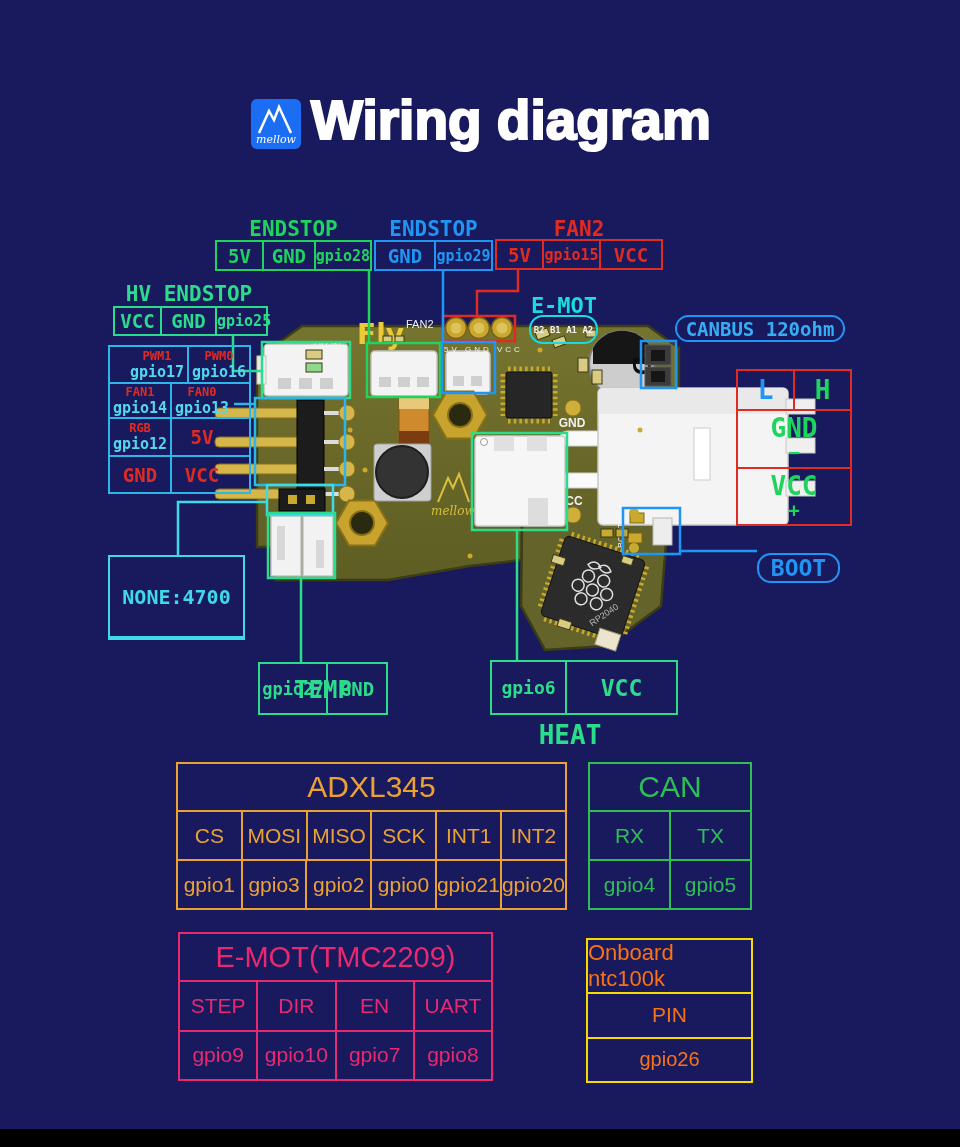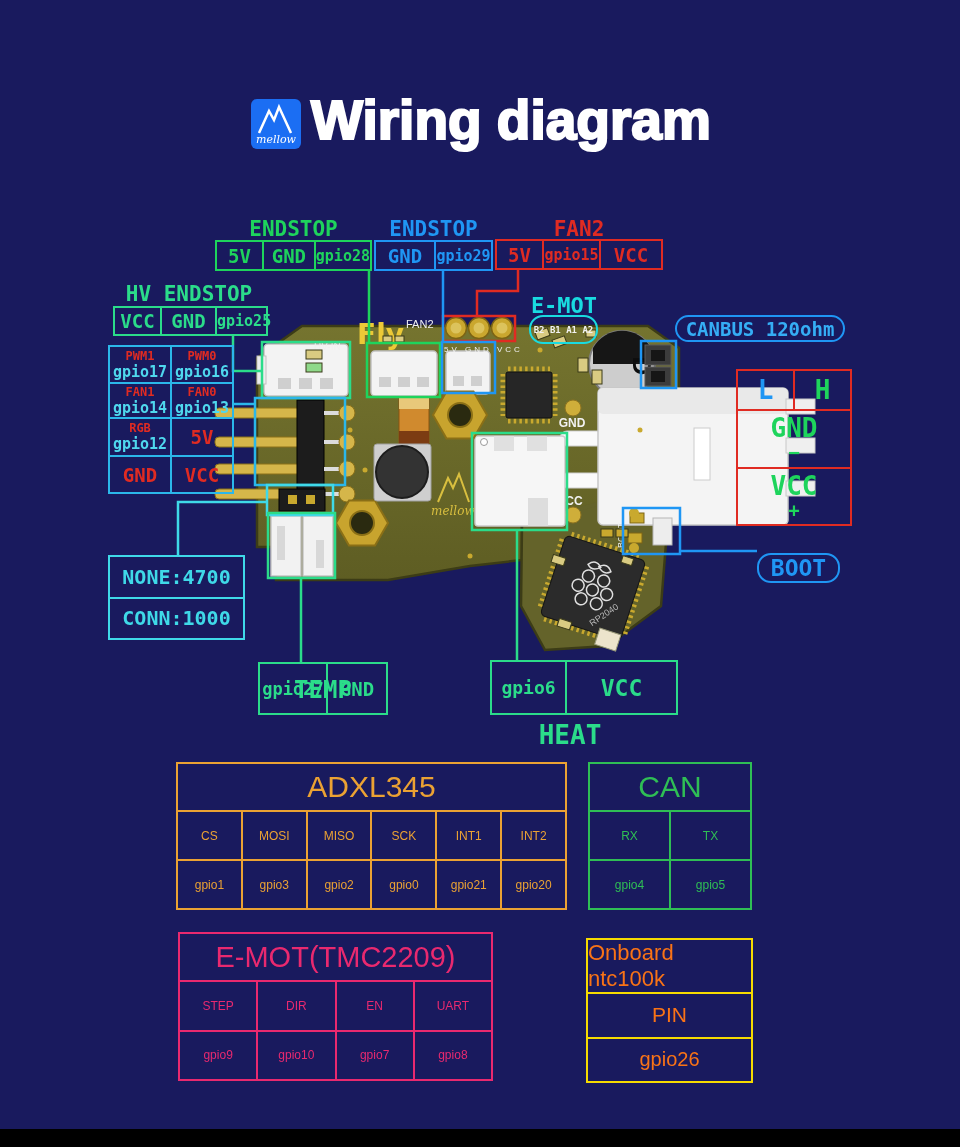--- a/index.html
+++ b/index.html
@@ -14,21 +14,21 @@
     -webkit-text-stroke:2.2px #fff;}
   .ptitle{position:absolute;z-index:2;text-align:center;font:bold 21px "DejaVu Sans Mono",monospace;}
   .pgroup{position:absolute;z-index:2;display:flex;border:2px solid var(--c);color:var(--c);}
   .pgroup .cell{display:flex;align-items:center;justify-content:center;
     border-left:2px solid var(--c);font:bold 19px "DejaVu Sans Mono",monospace;}
   .pgroup .cell:first-child{border-left:none;}
   .pgroup .cell.gpio{font-size:15px;}
   
   #io-table{position:absolute;z-index:2;border:2px solid #2bb7ea;}
   .iot-row{display:flex;border-top:2px solid #2bb7ea;}
-  .iot-row:first-child{border-top:none;}
+  .iot-row:first-child{border-top:none;padding-left:17px;}
   .iot-cell{width:60px;display:flex;flex-direction:column;align-items:center;justify-content:center;
     border-left:2px solid #2bb7ea;line-height:1.05;}
   .iot-cell:first-child{border-left:none;}
   .iot-cell.w2{width:62px;}
   .iot-top{font:bold 12px "DejaVu Sans Mono",monospace;color:#e02b22;}
   .iot-gpio{font:bold 15px "DejaVu Sans Mono",monospace;color:#4fd8ee;}
   .iot-single{font:bold 19px "DejaVu Sans Mono",monospace;color:#e02b22;}
   
   #lh-table{position:absolute;z-index:2;border:2px solid #e02b22;display:flex;flex-direction:column;}
   .lh-row1{display:flex;height:40px;border-bottom:2px solid #e02b22;}
@@ -47,21 +47,21 @@
   #pullup-box div:first-child{border-bottom:2px solid #3fd9e8;}
   
   .lblbox{position:absolute;z-index:2;display:flex;align-items:center;justify-content:center;border-radius:14px;}
   
   .btable{position:absolute;z-index:2;display:flex;flex-direction:column;border:2px solid var(--c);
     color:var(--c);font-family:"Liberation Sans",sans-serif;}
   .bt-title{flex:0 0 48px;display:flex;align-items:center;justify-content:center;font-size:30px;
     border-bottom:2px solid var(--c);}
   .bt-row{flex:1;display:flex;}
   .bt-row.hdr{border-bottom:2px solid var(--c);}
-  .bt-cell{flex:1;display:flex;align-items:center;justify-content:center;font-size:12px;
+  .bt-cell{flex:1;display:flex;align-items:center;justify-content:center;font-size:21px;
     border-left:2px solid var(--c);}
   .bt-cell:first-child{border-left:none;}
   #ntc-table{position:absolute;z-index:2;display:flex;flex-direction:column;border:2px solid #f6da00;
     color:#f97316;font-family:"Liberation Sans",sans-serif;}
   #ntc-table div{display:flex;align-items:center;justify-content:center;}
   #black-bar{position:absolute;z-index:3;background:#000;}
 </style>
 </head>
 <body>
 
@@ -385,21 +385,20 @@
     <span>VCC</span>
         <span class="lh-sub">+</span>
   </div>
 </div>
 
 <div class="lblbox" style="left:757px;top:553px;width:83px;height:30px;border:2px solid #1f96f4;
             font:bold 23px 'DejaVu Sans Mono',monospace;color:#1f96f4">BOOT</div>
 
 <div id="pullup-box" style="left:108px;top:555px;width:137px;height:85px;">
   <div>NONE:4700</div>
-  <div>CONN:1000</div>
 </div>
 
 <div class="pgroup" style="left:258px;top:662px;width:130px;height:53px;--c:#2bdc8a">
   <div class="cell gpio" style="flex:0 0 66px;font-size:17px">gpio27</div>
   <div class="cell" style="flex:1">GND</div>
 </div>
 <div class="ptitle" style="left:258px;top:676px;width:130px;color:#2bdc8a;font-size:24px">TEMP</div>
 
 <div class="pgroup" style="left:490px;top:660px;width:188px;height:55px;--c:#2bdc8a">
   <div class="cell gpio" style="flex:0 0 73px;font-size:18px">gpio6</div>

